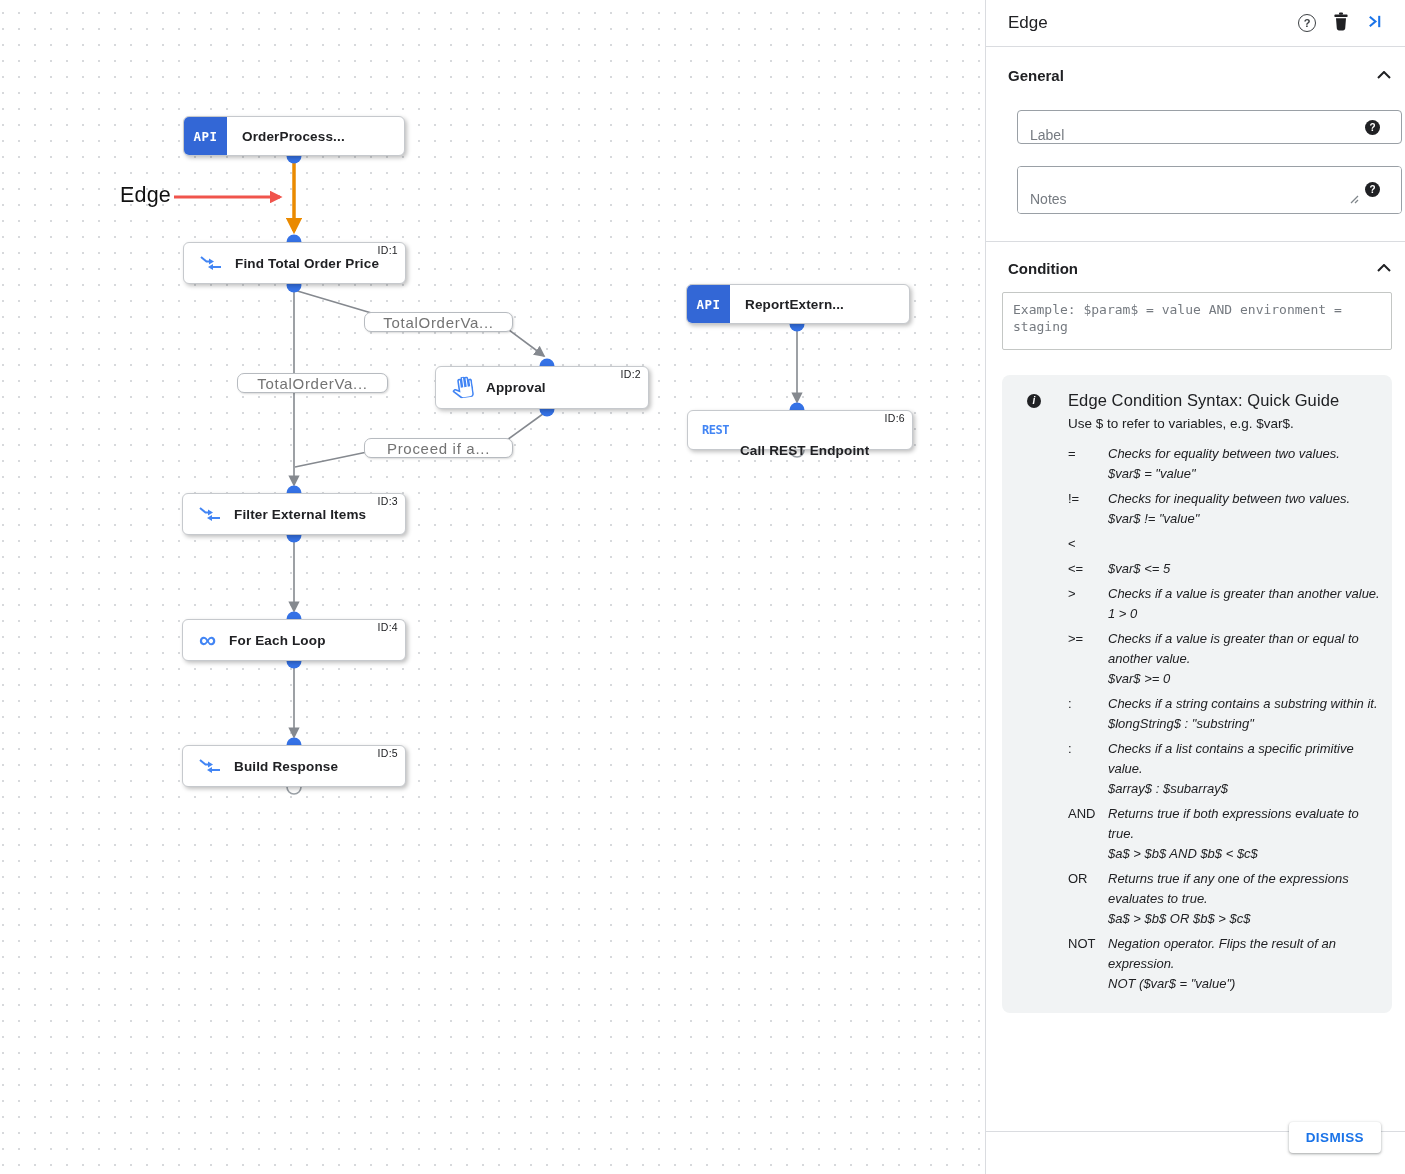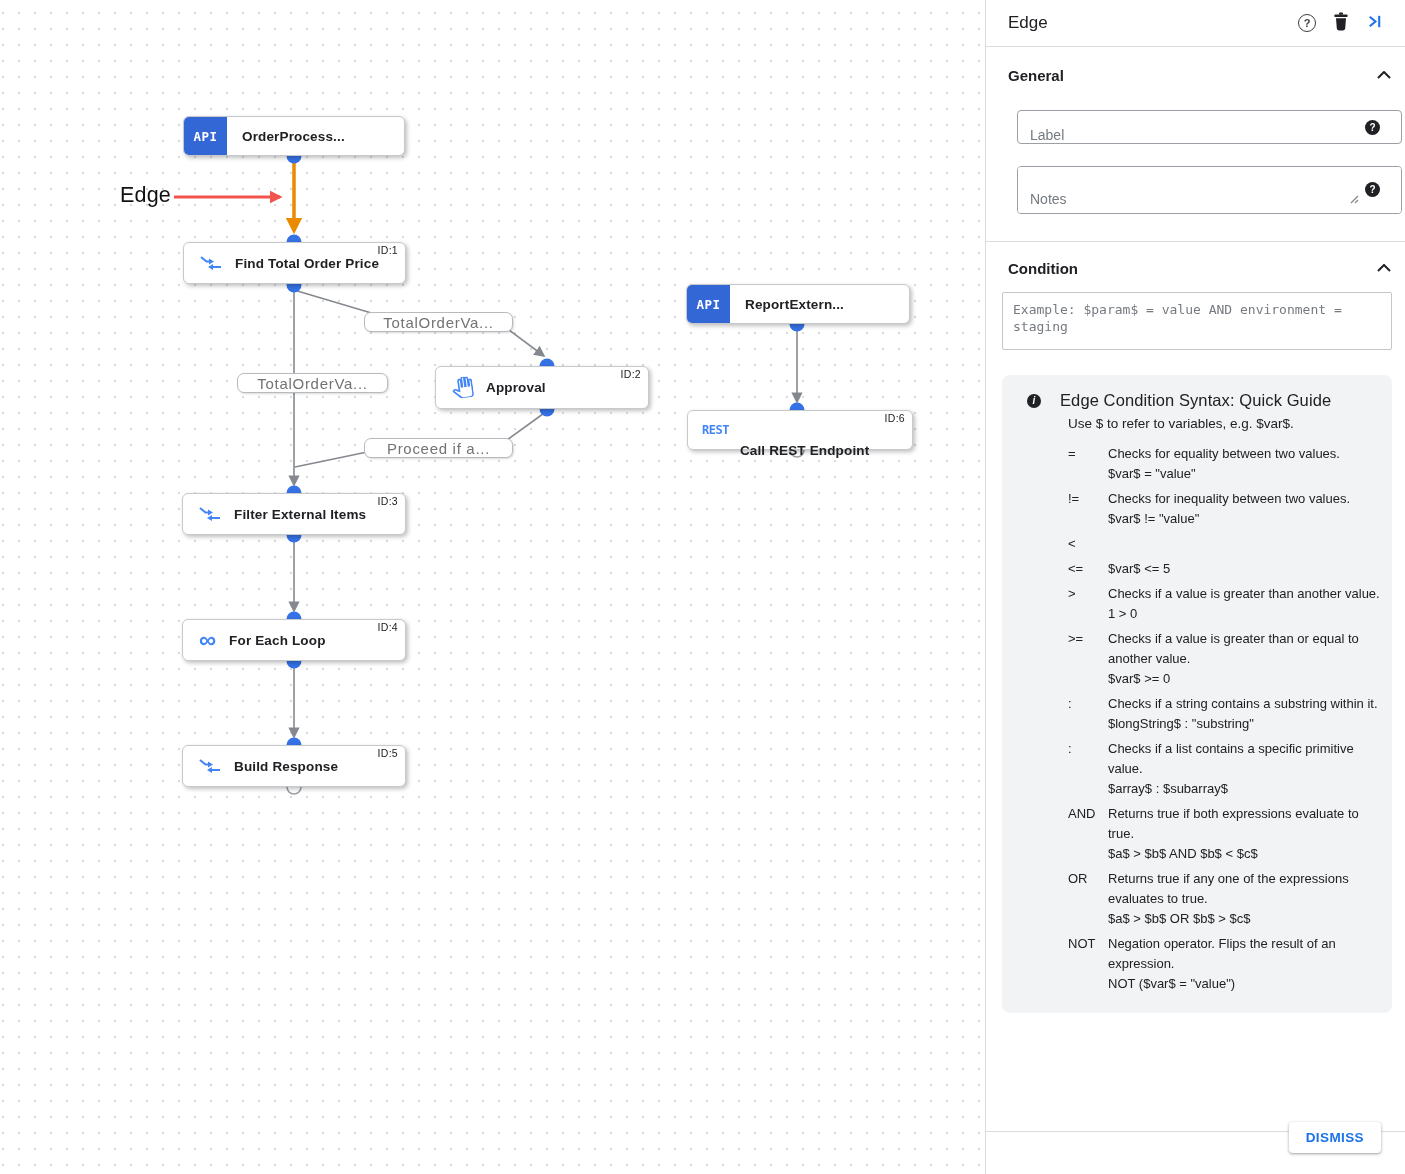--- a/index.html
+++ b/index.html
@@ -75,27 +75,27 @@
 
   textarea.cond { width:390px; height:58px; margin-top:11px; border:1px solid #c4c7c5; border-radius:2px;
     font-family:"DejaVu Sans Mono",monospace; font-size:13px; line-height:17px; color:#202124;
     padding:8px 10px; resize:none; outline:none; display:block; }
   textarea.cond::placeholder, .field input::placeholder, .field textarea::placeholder { color:#757a80; opacity:1; }
 
   .guide { margin-top:25px; width:390px; background:#f1f3f4; border-radius:8px; padding:16px 4px 14px 25px; }
   .guide-title-row { display:flex; align-items:center; }
   .info-icon { width:14px; height:14px; border-radius:50%; background:#202124; color:#fff; flex:none;
     display:flex; align-items:center; justify-content:center; font-size:10px; font-weight:bold; font-style:italic; }
-  .guide-title { margin-left:19px; font-size:16.5px; color:#202124; letter-spacing:.1px; }
+  .guide-title { margin-left:27px; font-size:16.5px; color:#202124; letter-spacing:.1px; }
   .guide-sub { margin:6px 0 0 41px; font-size:13.5px; }
   .g-rows { margin:13px 0 0 41px; }
   .g-row { display:flex; margin-bottom:5px; }
   .g-op { width:40px; flex:none; font-size:13px; line-height:20px; }
   .g-right { width:280px; }
-  .g-desc, .g-ex { display:block; font-size:13px; line-height:20px; }
+  .g-desc, .g-ex { display:block; font-size:13px; line-height:20px;font-style:italic; }
 
   .panel-footer { position:absolute; left:0; bottom:0; width:420px; height:43px; background:#fff;
     border-top:1px solid #dadce0; }
   .dismiss-btn { position:absolute; right:25px; top:-10px; height:31px; padding:0 17px; background:#fff;
     border:none; border-radius:4px; box-shadow:0 1px 2px rgba(60,64,67,.3), 0 1px 3px 1px rgba(60,64,67,.15);
     color:#1a73e8; font-family:"Liberation Sans","DejaVu Sans",sans-serif; font-size:13.5px; font-weight:bold;
     letter-spacing:.4px; cursor:pointer; }
 </style>
 </head>
 <body>

